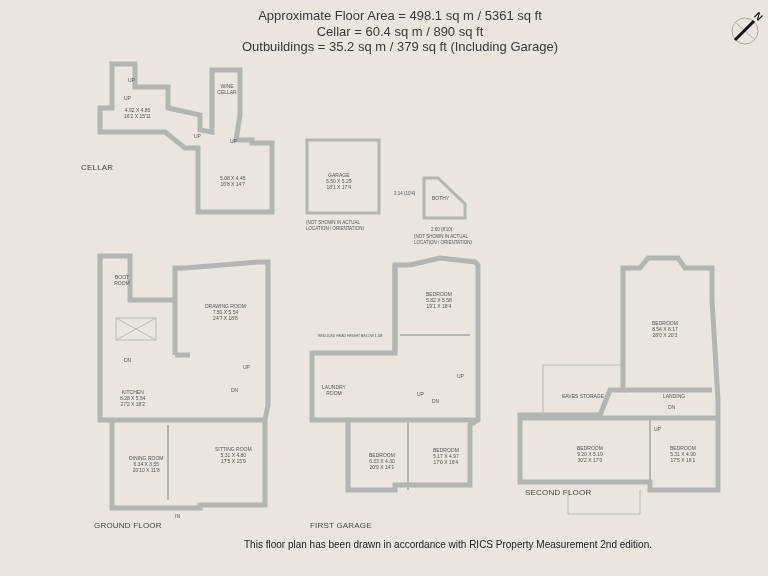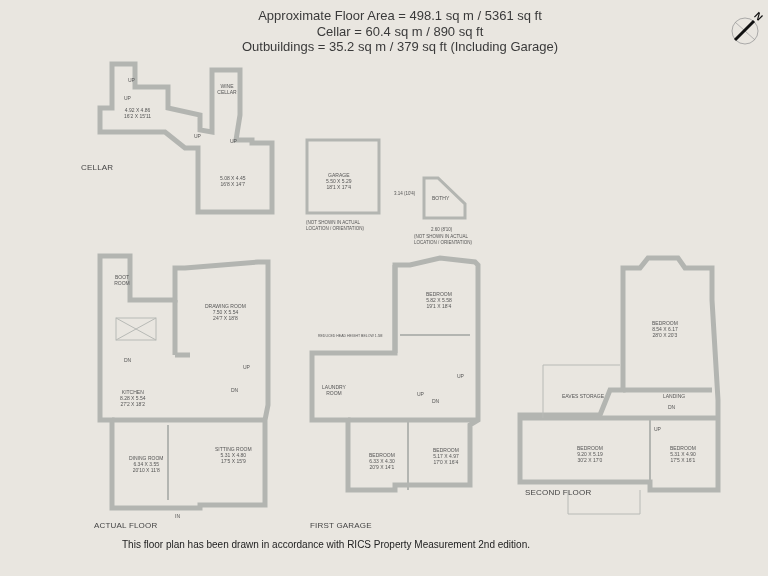--- a/index.html
+++ b/index.html
@@ -5,21 +5,21 @@
   html, body { margin:0; padding:0; }
   body { width:768px; height:576px; background:#e9e6e0; position:relative; overflow:hidden;
          font-family:"Liberation Sans", sans-serif; color:#333; }
   .header { position:absolute; top:8px; left:0; width:768px; text-align:center; font-size:13px; line-height:15.5px; color:#3a3a3a;padding-left:16px; }
   .header div { white-space:nowrap; }
   .compass { position:absolute; top:9px; left:727px; width:40px; height:40px; }
   svg.plan { position:absolute; top:0; left:0; }
   .lbl { position:absolute; font-size:5px; line-height:6px; text-align:center; color:#555; white-space:nowrap; }
   .floor-title { position:absolute; font-size:8px; color:#444; letter-spacing:0.2px; white-space:nowrap; }
   .note { position:absolute; font-size:4.5px; line-height:5.5px; color:#555; white-space:nowrap; }
-  .footer { position:absolute; top:536px; left:0; width:652px; text-align:center; font-size:10px; line-height:18px; color:#222; }
+  .footer { position:absolute; top:536px; left:0; width:652px; text-align:right; font-size:10px; line-height:18px; color:#222; }
   .footer div { white-space:nowrap; }
 </style>
 </head>
 <body>
 
 <div class="header">
   <div>Approximate Floor Area = 498.1 sq m / 5361 sq ft</div>
   <div>Cellar = 60.4 sq m / 890 sq ft</div>
   <div>Outbuildings = 35.2 sq m / 379 sq ft (Including Garage)</div>
 </div>
@@ -124,21 +124,21 @@
 </div>
 <div class="lbl" style="left:215px;top:446px;">
   <div>SITTING ROOM</div>
   <div>5.31 X 4.80</div>
   <div>17'5 X 15'9</div>
 </div>
 <div class="lbl" style="left:243px;top:364px;">UP</div>
 <div class="lbl" style="left:231px;top:387px;">DN</div>
 <div class="lbl" style="left:124px;top:357px;">DN</div>
 <div class="lbl" style="left:175px;top:513px;">IN</div>
-<div class="floor-title" style="left:94px;top:521px;">ACTUAL FLOOR</div>
+<div class="floor-title" style="left:94px;top:521px;">GROUND FLOOR</div>
 
 <div class="note" style="left:318px;top:334px;font-size:3.5px;">REDUCED HEAD HEIGHT BELOW 1.5M</div>
 <div class="lbl" style="left:426px;top:291px;">
   <div>BEDROOM</div>
   <div>5.82 X 5.58</div>
   <div>19'1 X 18'4</div>
 </div>
 <div class="lbl" style="left:322px;top:384px;width:24px;white-space:normal;">LAUNDRY ROOM</div>
 <div class="lbl" style="left:369px;top:452px;">
   <div>BEDROOM</div>

